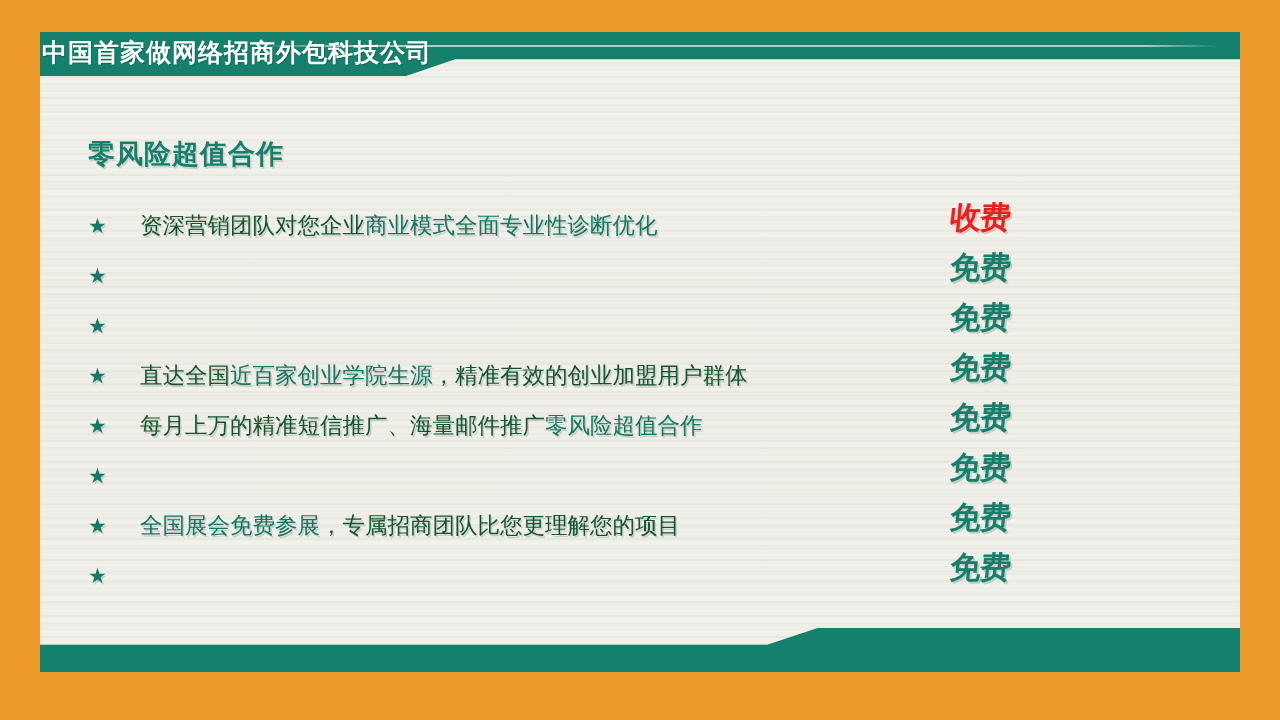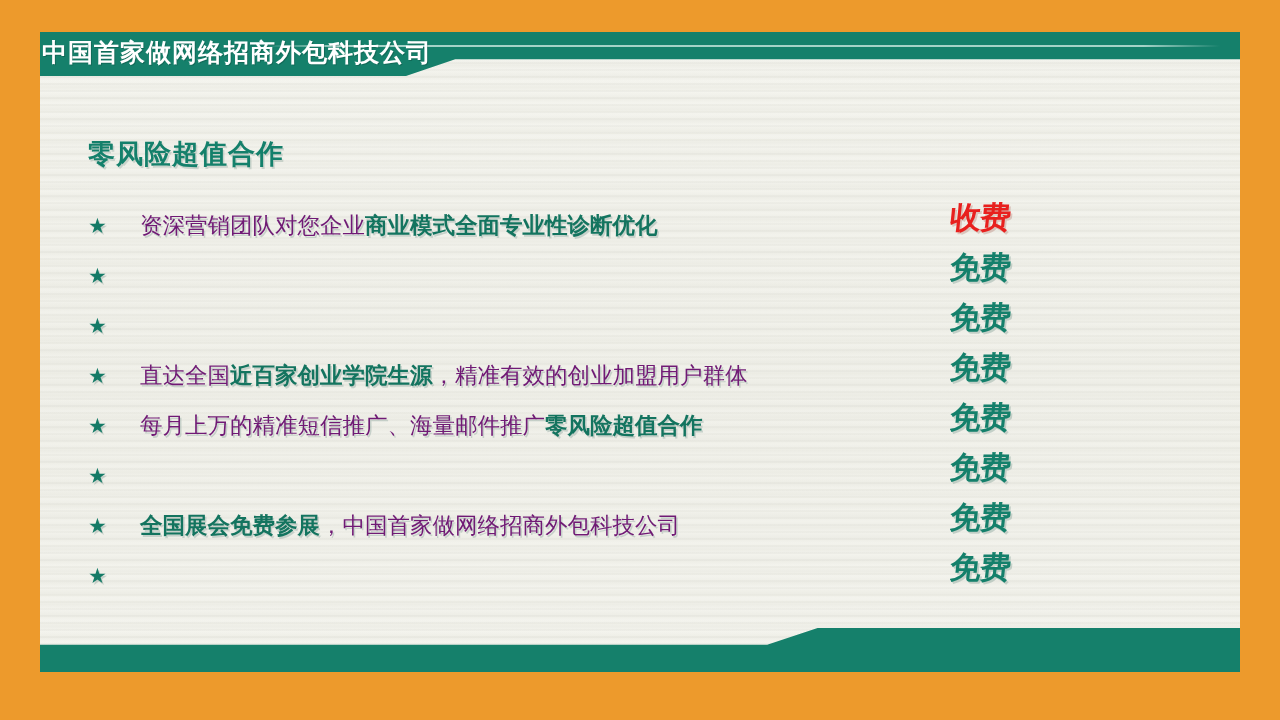--- a/index.html
+++ b/index.html
@@ -132,25 +132,25 @@
     text-shadow: 1.5px 1.5px 0 rgba(120,150,140,0.35);
   }
   .row-text {
     font-family: "Liberation Serif", "DejaVu Serif", serif;
     font-size: 22.5px;
     color: #2E8A74;
     white-space: nowrap;
     text-shadow: 1.5px 1.5px 0 rgba(140,165,157,0.40);
   }
   .row-text b {
-    font-weight: bold;
+    font-weight: normal;
     color: #13745F;
   }
   .row-text .lite {
-    color: #701a75;
+    color: #14532d;
   }
   
   .price-col {
     position: absolute;
     left: 950px;
     top: 193px;
     width: 120px;
   }
   .price {
     height: 50px;
@@ -198,21 +198,21 @@
       </div>
       <div class="row">
         <span class="star">★</span>
         <span class="row-text"><span class="lite">每月上万的精准短信推广、海量邮件推广</span><b>零风险超值合作</b></span>
       </div>
       <div class="row">
         <span class="star">★</span>
       </div>
       <div class="row">
         <span class="star">★</span>
-        <span class="row-text"><b>全国展会免费参展</b><span class="lite">，中国首家做网络招商外包科技公司</span></span>
+        <span class="row-text"><b>全国展会免费参展</b><span class="lite">，专属招商团队比您更理解您的项目</span></span>
       </div>
       <div class="row">
         <span class="star">★</span>
       </div>
     </div>
 
   <div class="price-col">
       <div class="price charged">收费</div>
       <div class="price">免费</div>
       <div class="price">免费</div>

